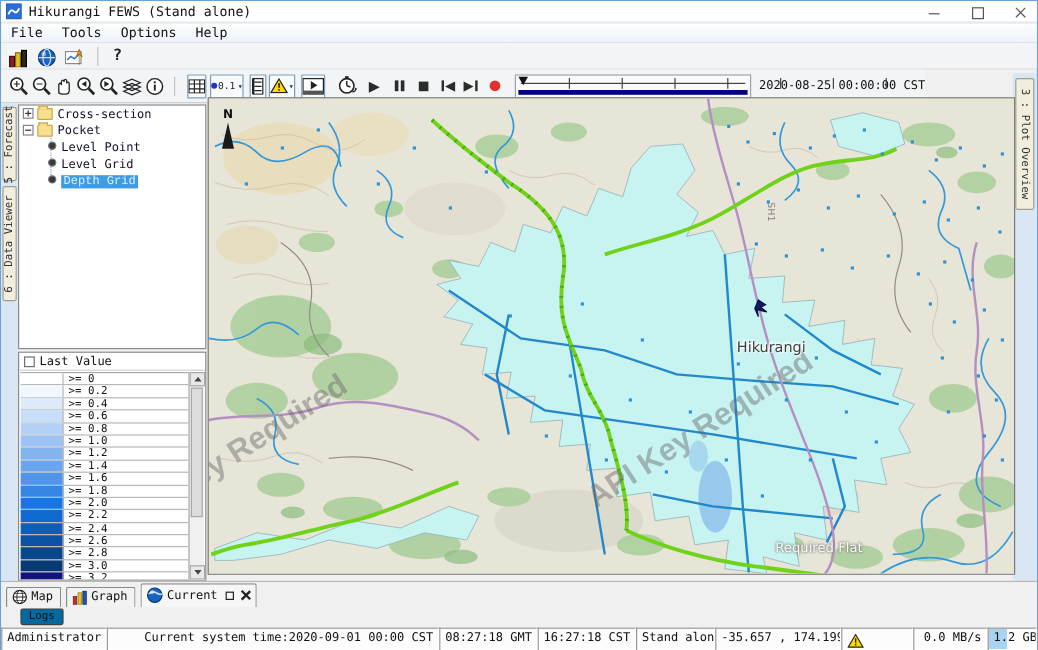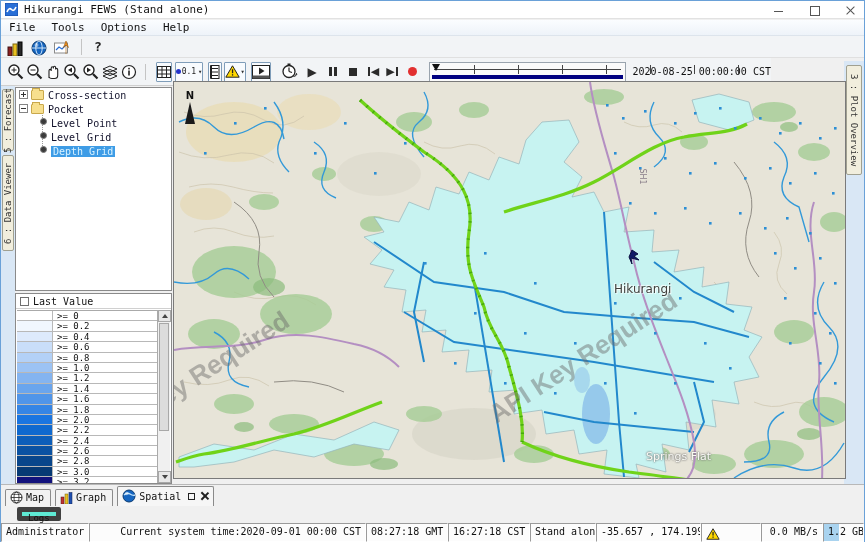--- a/index.html
+++ b/index.html
@@ -75,21 +75,21 @@
               position:relative; flex:none; }
   .expander::before { content:""; position:absolute; left:1px; top:3px; width:5px; height:1px; background:#333; }
   .expander.plus::after { content:""; position:absolute; left:3px; top:1px; width:1px; height:5px; background:#333; }
   .foldericon { width:13px; height:10px; background:#f7df8e; border:1px solid #c9a84c; margin-left:3px;
                 border-radius:1px; position:relative; flex:none; }
   .foldericon::before { content:""; position:absolute; left:0; top:-3px; width:6px; height:2px;
                         background:#f7df8e; border:1px solid #c9a84c; border-bottom:none; }
   .bullet { width:7px; height:7px; border-radius:50%; background:#3a3a3a; border:1px solid #777;
             margin-left:24px; flex:none; }
   .tlabel { margin-left:4px; white-space:nowrap; }
-  .tlabel.selected { background:#3e9ce6; color:#d8f2ff; padding:0 2px; }
+  .tlabel.selected { background:#3e9ce6; color:#d8f2ff; padding:0 2px;font-family:Liberation Mono, monospace; }
   .treeline { position:absolute; left:26px; top:18px; width:1px; height:40px;
               border-left:1px dotted #999; }
 
   
   .legend-panel { position:absolute; left:14px; top:292px; width:157px; height:191px;
                   background:#fff; border:1px solid #8a8a8a; font-size:9px; overflow:hidden; }
   .legend-head { display:flex; align-items:center; height:15px; border-bottom:1px solid #d0d0d0; }
   .cbox { width:9px; height:9px; border:1px solid #707070; background:#fff; margin:0 4px 0 4px; flex:none; }
   .legend-title { color:#111; font-size:10px; }
   .legend-list { position:absolute; left:1px; top:16px; width:140px; bottom:0; overflow:hidden;
@@ -138,21 +138,21 @@
           background:#f2f2f2; border-radius:2px 2px 0 0; padding:1px 6px 2px 4px; margin-left:4px;
           font-size:10px; color:#111; height:17px; }
   .btab.active { height:20px; background:#f6f6f6; padding-right:4px; }
   .tabsq { width:7px; height:7px; border:1px solid #222; margin-left:4px; }
   .tabx { position:relative; width:8px; height:8px; margin-left:3px; }
   .tabx::before,.tabx::after { content:""; position:absolute; left:3px; top:-1px; width:1.5px; height:10px; background:#222; }
   .tabx::before { transform:rotate(45deg); } .tabx::after { transform:rotate(-45deg); }
 
   .logsrow { position:absolute; left:0; top:505px; width:863px; height:17px; background:#f0f0f0; }
   .logsbtn { position:absolute; left:16px; top:1px; padding:0 6px; height:14px; font-size:9px; color:#111;
-             background:#5eead4; border:5px solid #404040; border-radius:2px; line-height:13px; }
+             background:#0369a1; border:1px solid #404040; border-radius:2px; line-height:13px; }
 
   
   .statusbar { position:absolute; left:0; top:522px; width:863px; height:19px; background:#f0f0f0;
                display:flex; font-size:10px; color:#111; }
   .scell { border:1px solid; border-color:#9a9a9a #ffffff #ffffff #9a9a9a; background:#fcfcfc;
            padding:2px 4px 0 4px; white-space:nowrap; overflow:hidden;text-align:right; }
   .scell.mem { background:linear-gradient(to right,#a9d3ef 0 38%,#fcfcfc 38%); }
   .scell.warn { display:flex; align-items:center; justify-content:flex-start; }
 </style>
 </head>
@@ -661,21 +661,21 @@
     </svg>
 
     <div class="north">
       <span>N</span>
       <div class="narrow"></div>
     </div>
     <div class="watermark wm1">API Key Required</div>
     <div class="watermark wm2">API Key Required</div>
     <div class="town-label">Hikurangi</div>
     <div class="road-label">SH1</div>
-    <div class="place-label">Springs Flat</div>
+    <div class="place-label">Required Flat</div>
   </div>
 
   <div class="tabbar">
     <div class="btab">
       <svg width="13" height="13" viewBox="0 0 13 13">
         <circle cx="6.5" cy="6.5" r="5.5" fill="#fff" stroke="#222"></circle>
         <ellipse cx="6.5" cy="6.5" rx="2.5" ry="5.5" fill="none" stroke="#222" stroke-width="0.8"></ellipse>
         <line x1="1" y1="6.5" x2="12" y2="6.5" stroke="#222" stroke-width="0.8"></line>
         <line x1="2" y1="3.5" x2="11" y2="3.5" stroke="#222" stroke-width="0.6"></line>
         <line x1="2" y1="9.5" x2="11" y2="9.5" stroke="#222" stroke-width="0.6"></line>
@@ -689,21 +689,21 @@
         <rect x="9" y="0.5" width="3" height="11.5" fill="#2050b0" stroke="#102050" stroke-width="0.5"></rect>
       </svg>
       <span>Graph</span>
     </div>
     <div class="btab active">
       <svg width="14" height="14" viewBox="0 0 14 14">
         <circle cx="7" cy="7" r="6" fill="#1565c0" stroke="#0a3a70"></circle>
         <path d="M2 6 Q5 3 8 5 T13 6" fill="none" stroke="#bfe0f8" stroke-width="1.4"></path>
         <circle cx="4.8" cy="4.5" r="1.8" fill="#fff" opacity="0.5"></circle>
       </svg>
-      <span>Spatial</span>
+      <span>Current</span>
       <span class="tabsq"></span>
       <span class="tabx"></span>
     </div>
   </div>
 
   <div class="logsrow">
     <span class="logsbtn">Logs</span>
   </div>
 
   <div class="statusbar">

